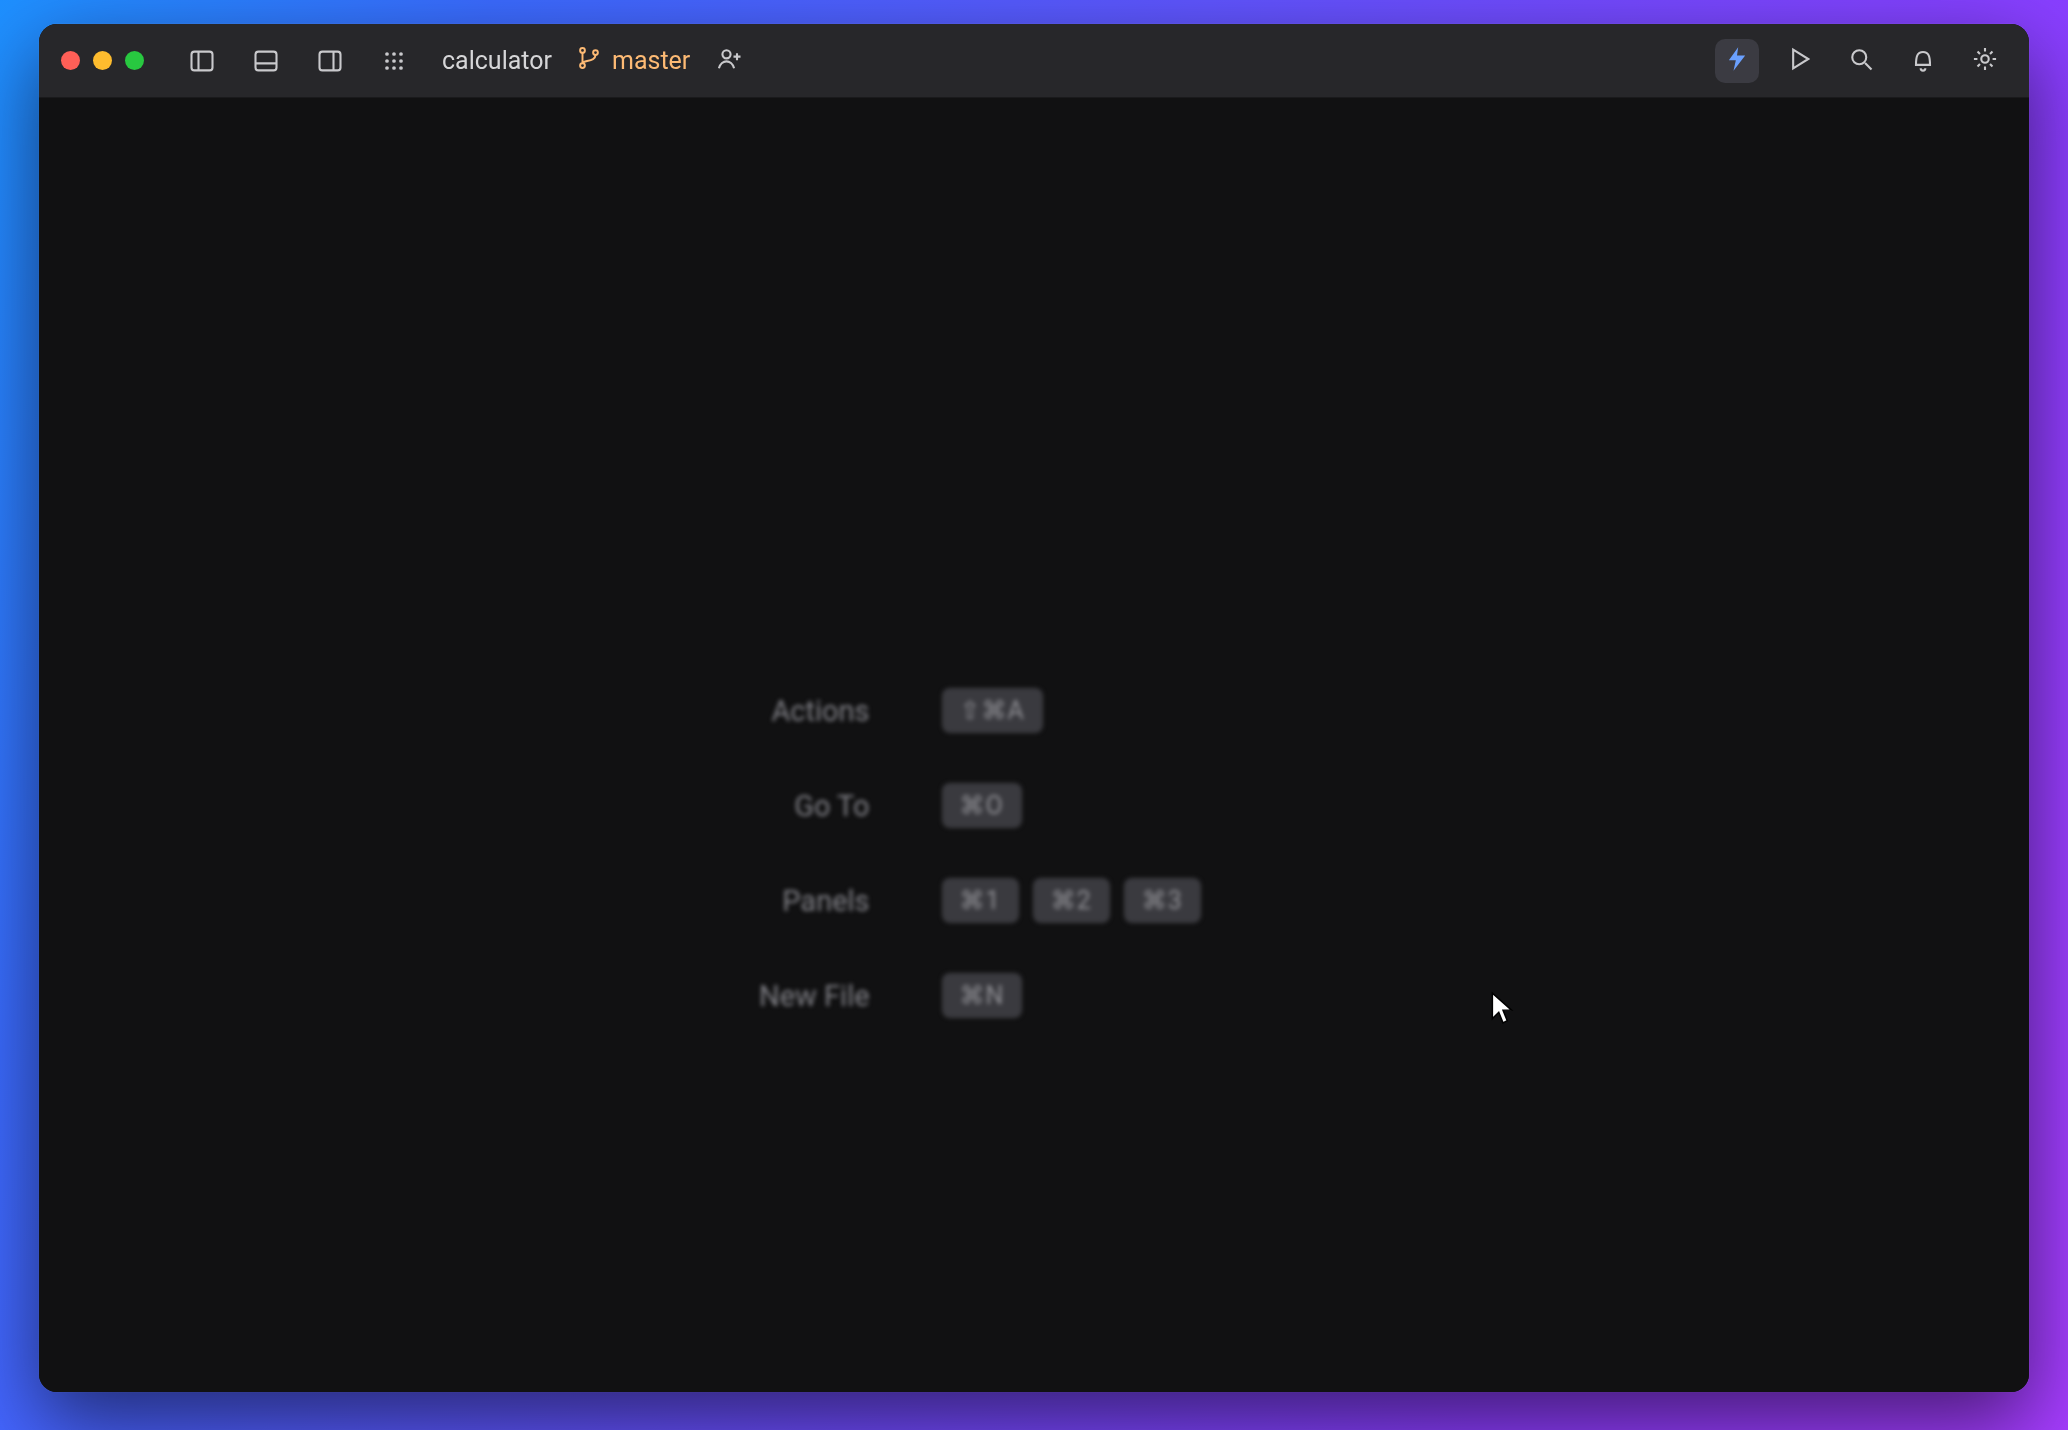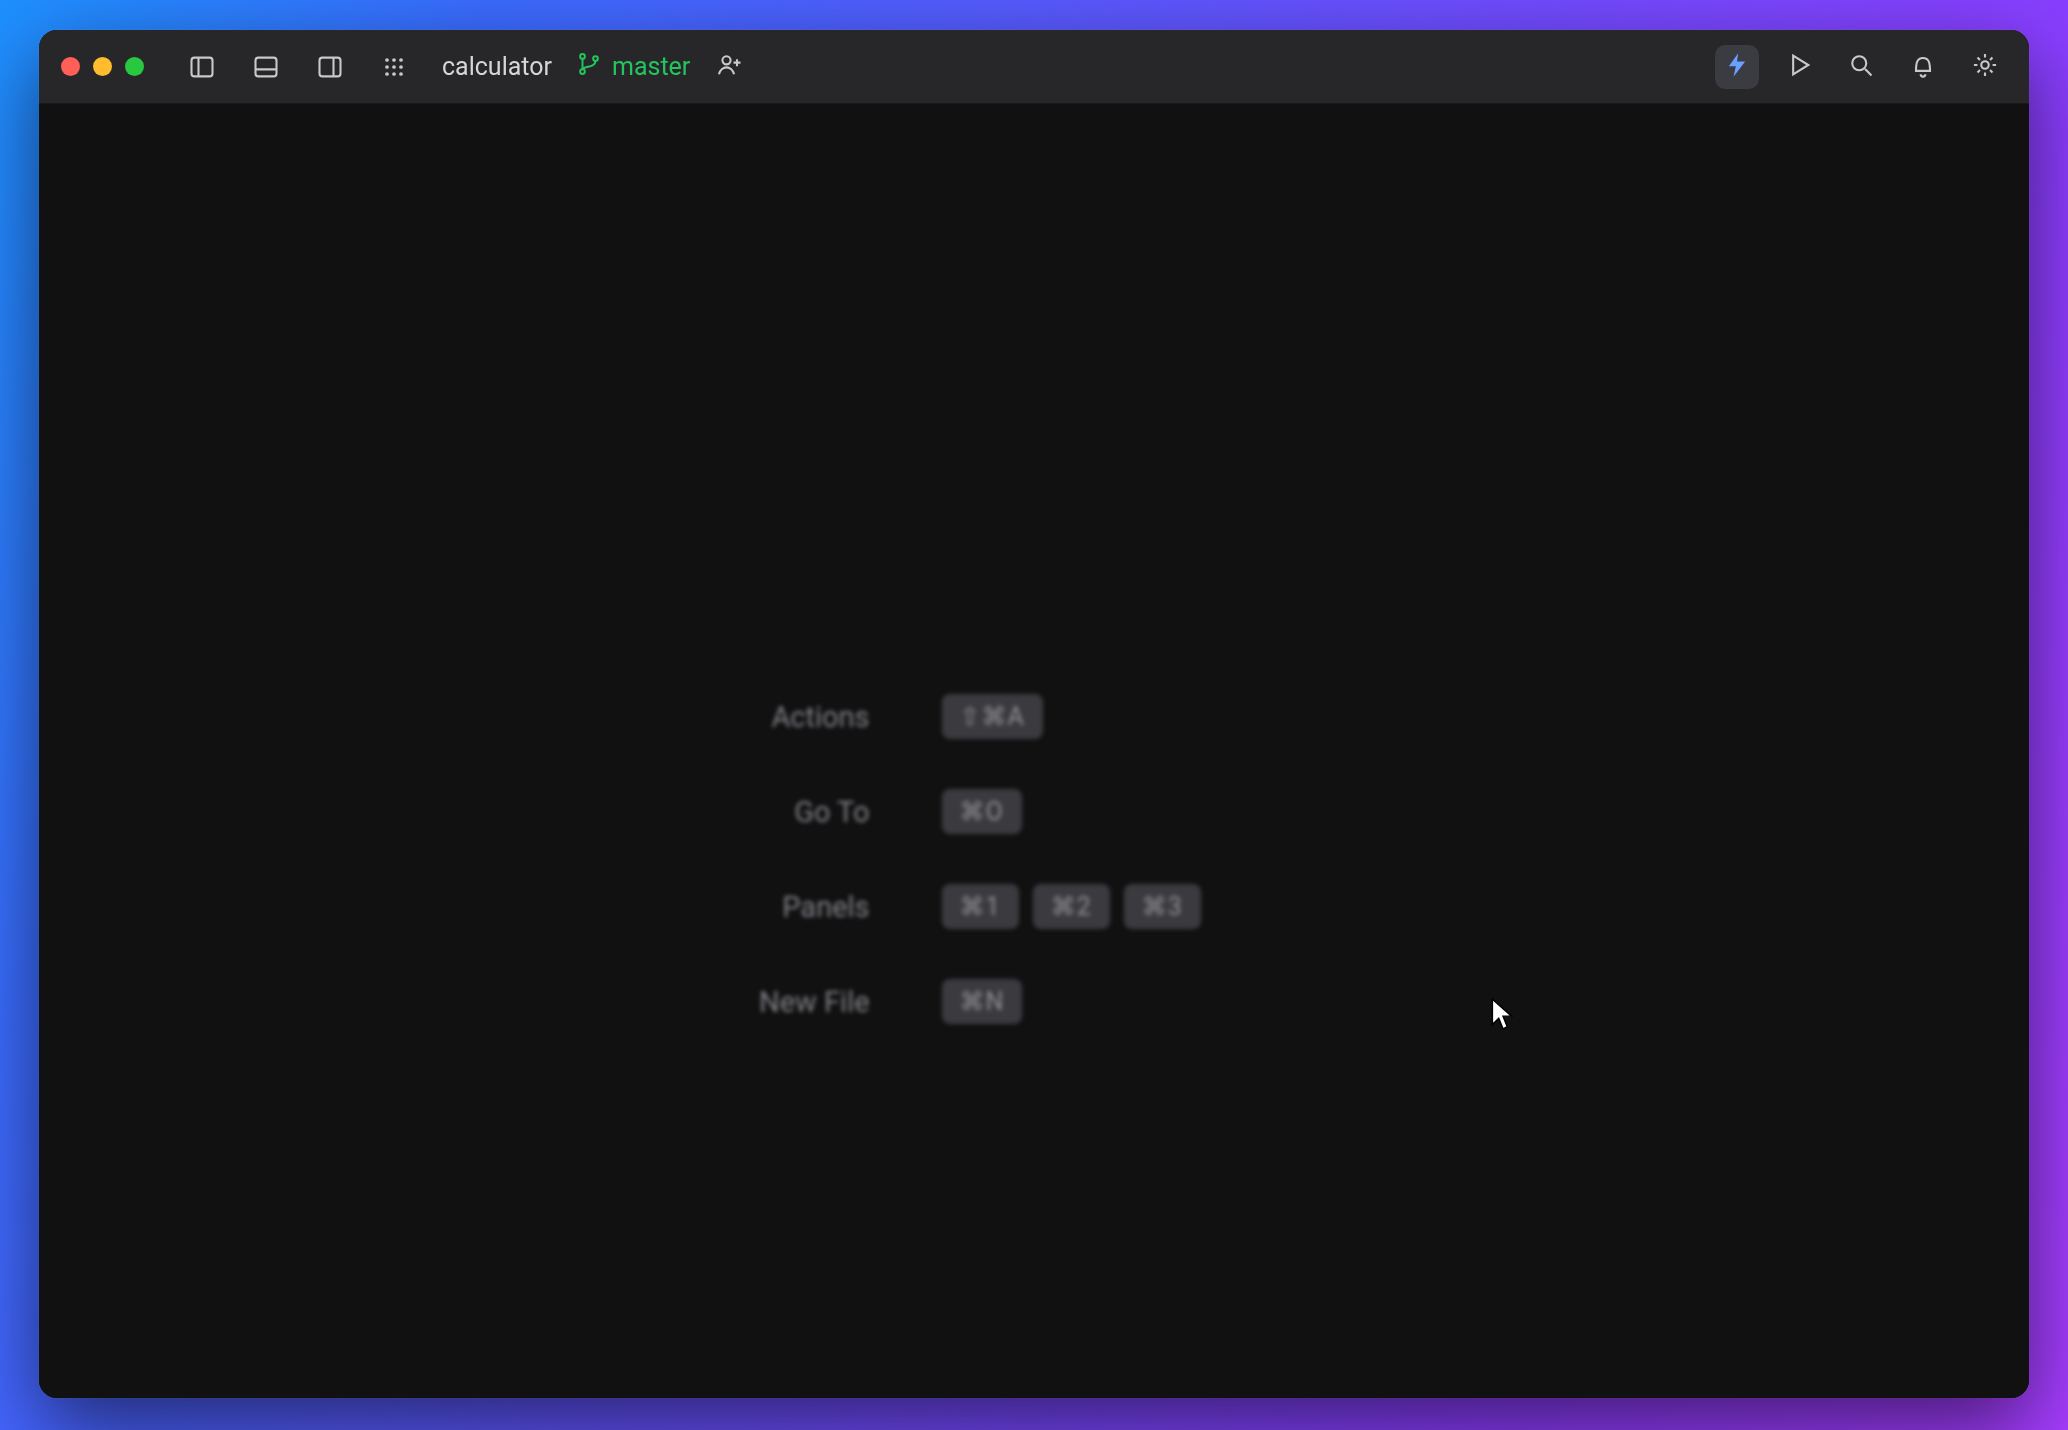--- a/index.html
+++ b/index.html
@@ -9,21 +9,21 @@
       overflow: hidden;
       font-family: -apple-system, BlinkMacSystemFont, "Segoe UI", Roboto, Helvetica, Arial, sans-serif;
     }
     .desktop {
       width: 100%;
       height: 100%;
       background: linear-gradient(115deg, #1e90ff 0%, #3b6bff 18%, #6f4cff 55%, #8c3dff 78%, #a63dff 100%);
       display: flex;
       align-items: flex-start;
       justify-content: center;
-      padding-top: 30px;
+      padding-top: 24px;
     }
     .window {
       width: 1990px;
       height: 1368px;
       background: #111112;
       border-radius: 18px;
       box-shadow: 0 30px 80px rgba(0,0,0,0.55), 0 0 0 1px rgba(255,255,255,0.04);
       display: flex;
       flex-direction: column;
       overflow: hidden;
@@ -58,21 +58,21 @@
     .project-name {
       color: #d6d6d8;
       font-size: 25px;
       font-weight: 400;
       margin-left: 14px;
       margin-right: 8px;
       cursor: default;
     }
     .branch {
       display: flex; align-items: center; gap: 10px;
-      color: #22c55e;
+      color: #fdba74;
       font-size: 25px;
       margin-left: 4px;
       cursor: pointer;
     }
     .branch svg { width: 26px; height: 26px; stroke: currentColor; fill: none; stroke-width: 1.8; }
     .add-user {
       margin-left: 14px;
       color: #c9c9cc;
       cursor: pointer;
       display: flex; align-items: center;

